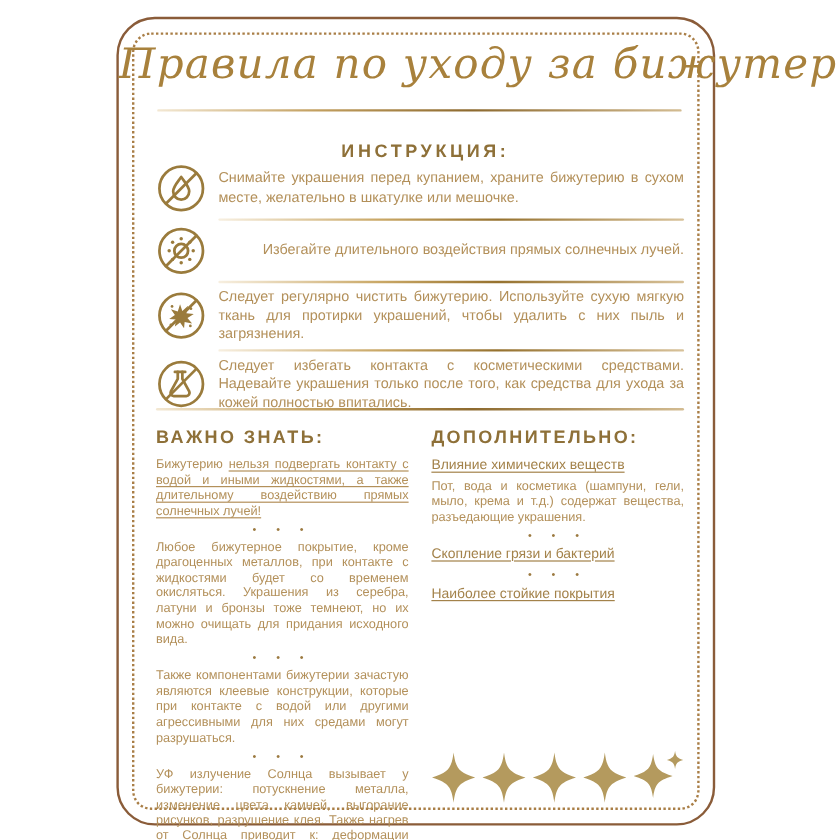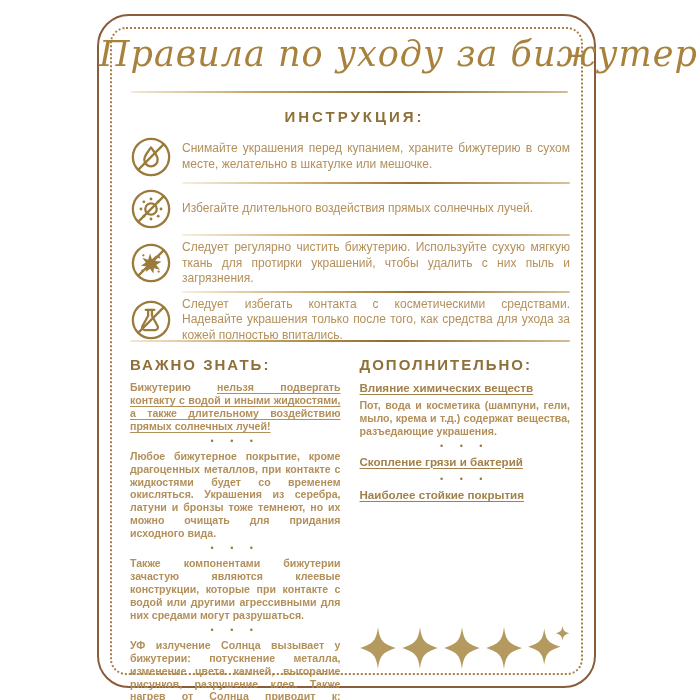--- a/index.html
+++ b/index.html
@@ -6,34 +6,34 @@
     font-family:"Liberation Sans", sans-serif;-webkit-font-smoothing:antialiased;}
   .card{position:absolute;left:97px;top:14px;width:495px;height:670px;
     border:2px solid #8a5c39;border-radius:32px;background:#fff;}
   .dotted{position:absolute;inset:11px;border:2px dotted #a97e46;border-radius:16px;pointer-events:none;}
   .title{position:absolute;top:18px;left:0;right:0;text-align:center;
     font-family:"DejaVu Serif", serif;font-style:italic;font-weight:500;
     font-size:35px;color:#a8813c;letter-spacing:1px;white-space:nowrap;}
   .title-rule{position:absolute;top:75px;left:32px;right:26px;height:2px;
     background:linear-gradient(90deg,#f3e8d3 0%,#c3a060 30%,#8d6a2f 60%,#d3bc92 100%);border-radius:1px;}
   .instr-heading{position:absolute;top:92px;left:16px;right:0;text-align:center;
-    font-size:15px;font-weight:600;letter-spacing:3px;color:#8e7038;margin:0;}
+    font-size:15px;font-weight:600;letter-spacing:3px;color:#8e7038;margin:10px;}
   .items{position:absolute;top:116px;left:31px;right:24px;}
-  .item{display:flex;align-items:center;padding:4px 0;}
+  .item{display:flex;align-items:center;padding:4px 0;justify-content:space-between;}
   .item .badge{flex:0 0 42px;width:42px;height:42px;margin-right:10px;}
   .item p{margin:0;font-size:12px;line-height:1.3;color:#b3905a;text-align:justify;}
   .item-rule{height:2px;margin-left:52px;
     background:linear-gradient(90deg,#f7efe0 0%,#c9a765 35%,#96722f 60%,#d8c29a 100%);border-radius:1px;}
   .section-rule{position:absolute;top:324px;left:31px;right:24px;height:2px;
     background:linear-gradient(90deg,#f3e8d3 0%,#c3a060 30%,#8d6a2f 60%,#d3bc92 100%);border-radius:1px;}
   .columns{position:absolute;top:338px;left:31px;right:24px;bottom:14px;
     display:flex;gap:19px;}
   .col{flex:1;display:flex;flex-direction:column;}
   .col h3{margin:2px 0 8px 0;font-size:15px;font-weight:600;letter-spacing:2px;color:#8e7038;}
-  .col p{margin:0 0 2px 0;font-size:10.6px;line-height:1.22;color:#b3905a;text-align:justify;font-weight:bold;}
+  .col p{margin:0 0 2px 0;font-size:10.6px;line-height:1.22;color:#b3905a;text-align:justify;}
   .u{text-decoration:underline;text-underline-offset:2px;text-decoration-thickness:1px;}
   .dots{margin:2px 0 4px 0;text-align:center;color:#9c7a40;font-size:9px;letter-spacing:7px;line-height:1;}
   .subt{margin:0 0 4px 0 !important;color:#a3824a !important;font-size:11.6px !important;
     text-align:left;}
   .sparkles{margin-top:auto;display:flex;justify-content:space-between;align-items:flex-end;padding:6px 0 2px 0;}
   .sparkles svg{display:block;}
   svg .st{stroke:#9a7b3c;stroke-width:2.4;fill:none;stroke-linecap:round;stroke-linejoin:round;}
   svg .fl{fill:#9a7b3c;stroke:none;}
   .spark{fill:#b49a5e;}
 </style>

